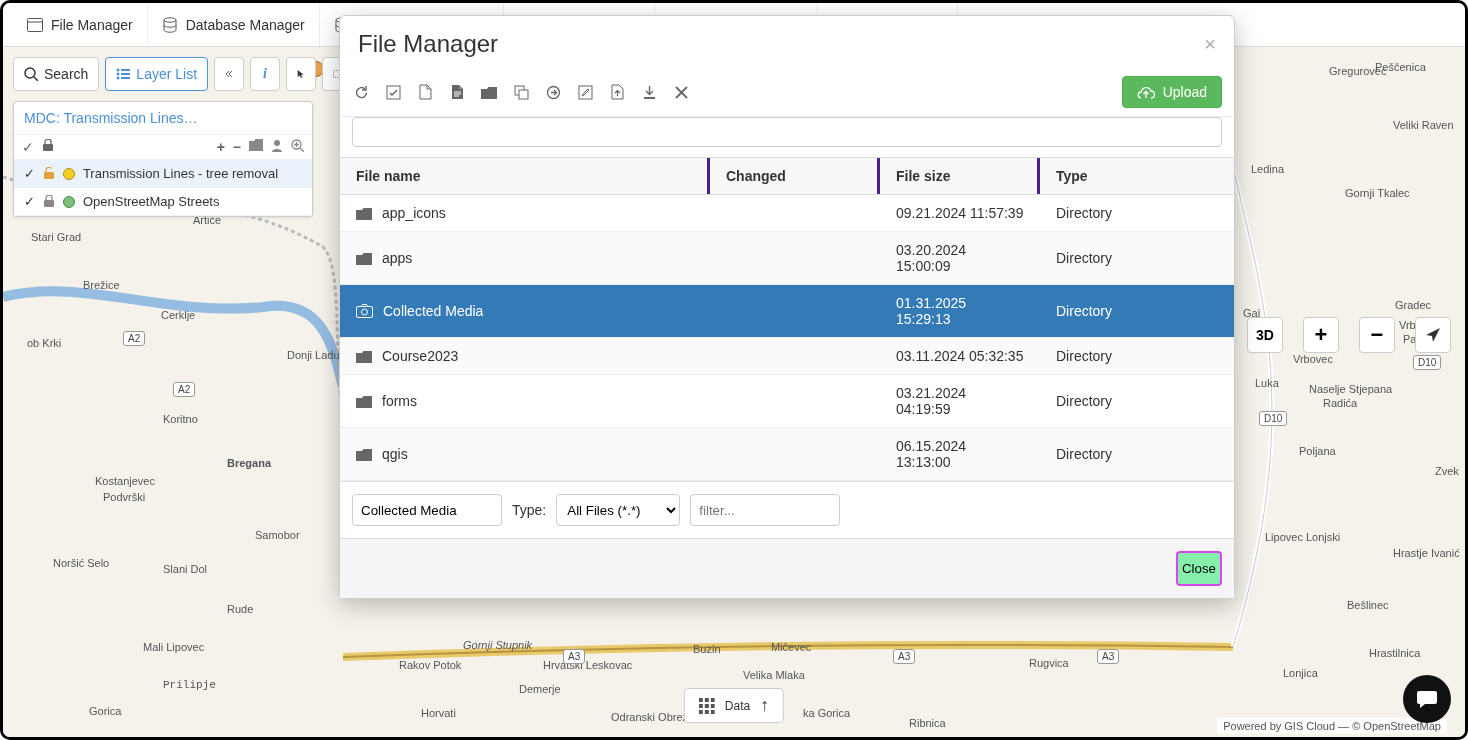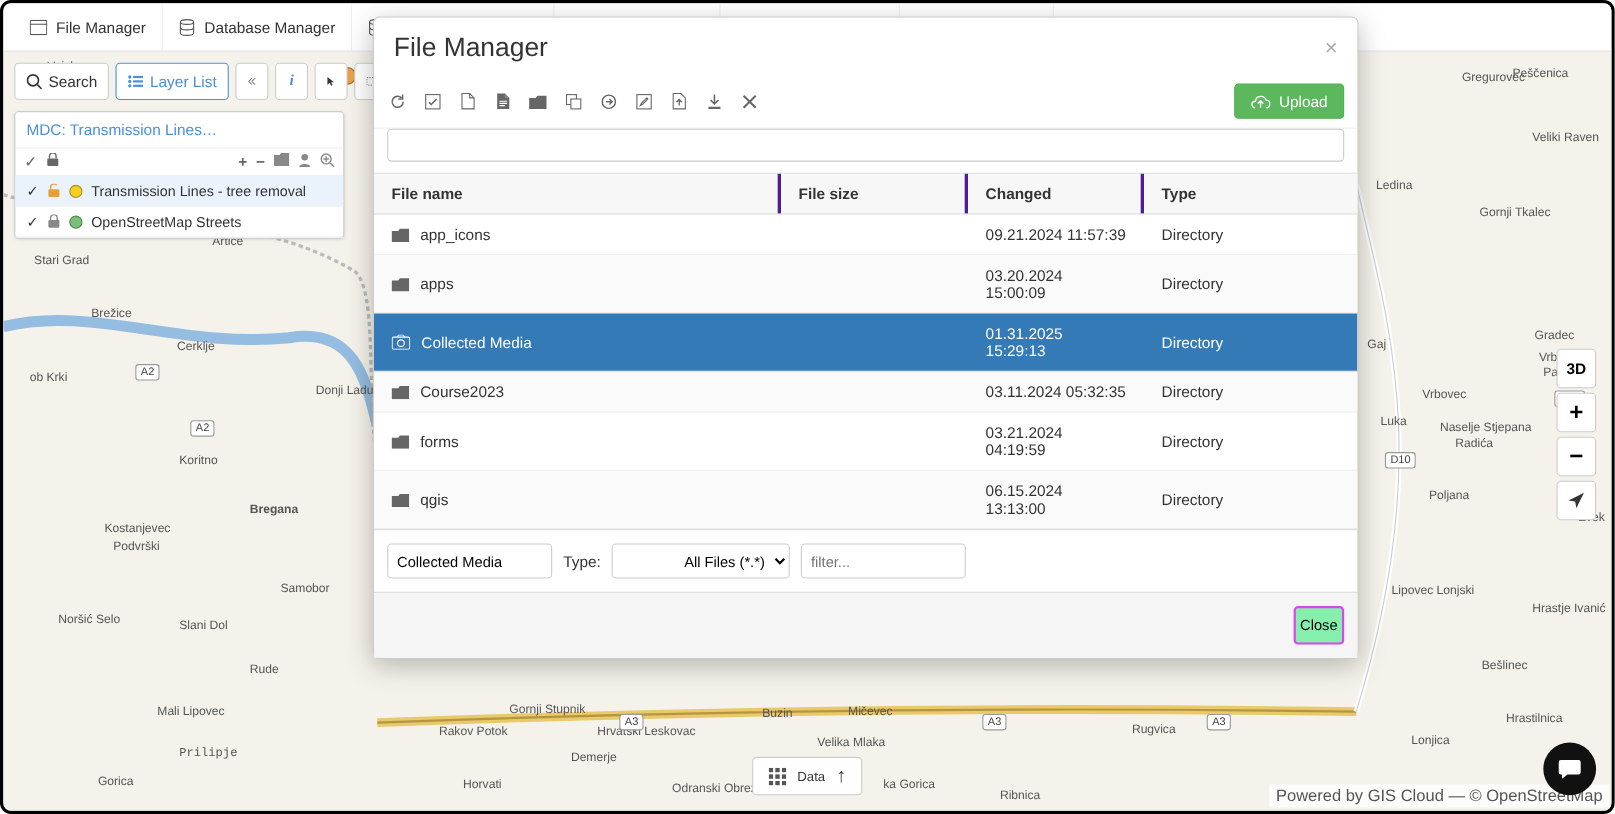--- a/index.html
+++ b/index.html
@@ -34,28 +34,28 @@
 .lp-row { display: flex; align-items: center; padding: 6px 10px; gap: 8px; font-size: 13px; border-bottom: 1px solid #f3f3f3; }
 .lp-row.selected { background: #eaf3fc; }
 .lp-row .dot { width: 12px; height: 12px; border-radius: 50%; display: inline-block; }
 .lp-row .dot.yellow { background: #f7ce1c; border: 1px solid #a8902a; }
 .lp-row .dot.green { background: #7bbf7b; border: 1px solid #4e8a4e; }
 .lp-row .chk { color: #333; }
 .lp-row .lock.open { color: #e2a13c; }
 .lp-row .lock.closed { color: #888; }
 
 
-.map-controls { position: absolute; right: 14px; top: 270px; display: flex; flex-direction: column; gap: 4px; }
+.map-controls { position: absolute; right: 14px; top: 270px; display: flex; flex-direction: row; gap: 20px; }
 .mc-btn { width: 36px; height: 36px; background: #fff; border: 1px solid #ccc; border-radius: 4px; display: flex; align-items: center; justify-content: center; font-size: 14px; font-weight: 600; cursor: pointer; }
 
 
 .data-bar { position: absolute; bottom: 14px; left: 50%; transform: translateX(-50%); background: #fff; border: 1px solid #ccc; border-radius: 4px; padding: 6px 14px; display: flex; align-items: center; gap: 10px; }
 
 
-.attribution { position: absolute; bottom: 3px; right: 2px; font-size: 15px; color: #555; background: rgba(255,255,255,.8); padding: 2px 6px; margin-left: 21px; }
+.attribution { position: absolute; bottom: 3px; right: 18px; font-size: 11px; color: #555; background: rgba(255,255,255,.8); padding: 2px 6px; margin-left: 21px; }
 
 
 .chat-bubble { position: absolute; bottom: 14px; right: 14px; width: 48px; height: 48px; background: #111; border-radius: 50%; display: flex; align-items: center; justify-content: center; }
 
 
 .modal { position: absolute; top: 12px; left: 336px; width: 896px; background: #fff; border: 1px solid #ccc; border-radius: 6px; box-shadow: 0 6px 24px rgba(0,0,0,.25); display: flex; flex-direction: column; }
 .modal-header { padding: 14px 18px 10px; display: flex; align-items: center; }
 .modal-title { font-size: 24px; font-weight: 400; color: #333; }
 .modal-close { margin-left: auto; color: #aaa; font-size: 20px; cursor: pointer; }
 .modal-toolbar { padding: 8px 12px; display: flex; align-items: center; gap: 14px; border-bottom: 1px solid #eee; }
@@ -70,21 +70,21 @@
 .thead .th:last-child { border-right: none; }
 .tbody { max-height: 300px; overflow-y: auto; position: relative; }
 .trow { border-bottom: 1px solid #eee; cursor: pointer; }
 .trow:nth-child(even) { background: #fafafa; }
 .trow.selected { background: #337ab7; color: #fff; }
 .trow.selected .folder-icon { color: #fff; }
 .trow .td { padding: 10px 16px; display: flex; align-items: center; gap: 10px; }
 .folder-icon { color: #666; }
 .footer-row { padding: 12px; display: flex; align-items: center; gap: 10px; border-top: 1px solid #ddd; }
 .footer-row input[type=text] { height: 32px; border: 1px solid #ccc; border-radius: 4px; padding: 0 8px; }
-.footer-row select { height: 32px; border: 1px solid #ccc; border-radius: 4px; padding: 0 6px; background: #fff; width: 162px; text-align: right; }
+.footer-row select { height: 32px; border: 1px solid #ccc; border-radius: 4px; padding: 0 6px; background: #fff; width: 124px; }
 .modal-footer { background: #f5f5f5; border-top: 1px solid #ddd; padding: 12px; display: flex; justify-content: flex-end; }
 .close-btn { background: #86efac; border: 2px solid #d946ef; border-radius: 4px; padding: 8px 4px; cursor: pointer; }
 .route-marker { position:absolute; background:#fff; border:1px solid #999; border-radius:3px; font-size:10px; padding:1px 4px; color:#444; }
 </style>
 </head>
 <body>
 
 <div class="app">
 
   <div class="menubar">
@@ -183,21 +183,21 @@
         <span class="map-label" style="left: 224px; top: 410px; font-weight: bold;">Bregana</span>
         <span class="map-label" style="left: 92px; top: 428px;">Kostanjevec</span>
         <span class="map-label" style="left: 100px; top: 444px;">Podvrški</span>
         <span class="map-label" style="left: 252px; top: 482px;">Samobor</span>
         <span class="map-label" style="left: 50px; top: 510px;">Noršić Selo</span>
         <span class="map-label" style="left: 160px; top: 516px;">Slani Dol</span>
         <span class="map-label" style="left: 224px; top: 556px;">Rude</span>
         <span class="map-label" style="left: 140px; top: 594px;">Mali Lipovec</span>
         <span class="map-label" style="left: 160px; top: 632px; font-family: Liberation Mono, monospace;">Prilipje</span>
         <span class="map-label" style="left: 86px; top: 658px;">Gorica</span>
-        <span class="map-label" style="left: 460px; top: 592px;">Gornji Stupnik</span>
+        <span class="map-label" style="left: 460px; top: 592px; font-style: italic;">Gornji Stupnik</span>
         <span class="map-label" style="left: 396px; top: 612px;">Rakov Potok</span>
         <span class="map-label" style="left: 540px; top: 612px;">Hrvatski Leskovac</span>
         <span class="map-label" style="left: 516px; top: 636px;">Demerje</span>
         <span class="map-label" style="left: 418px; top: 660px;">Horvati</span>
         <span class="map-label" style="left: 690px; top: 596px;">Buzin</span>
         <span class="map-label" style="left: 768px; top: 594px;">Mičevec</span>
         <span class="map-label" style="left: 740px; top: 622px;">Velika Mlaka</span>
         <span class="map-label" style="left: 608px; top: 664px;">Odranski Obrez</span>
         <span class="map-label" style="left: 800px; top: 660px;">ka Gorica</span>
         <span class="map-label" style="left: 906px; top: 670px;">Ribnica</span>
@@ -460,22 +460,22 @@
           </span>
         <span>Upload</span>
       </button>
     </div>
     <div class="search-wrap">
       <input type="text" class="search-input" style="">
     </div>
     <div class="table-wrap">
       <div class="thead">
         <div class="th">File name</div>
+        <div class="th">Changed</div>
         <div class="th">File size</div>
-        <div class="th">Changed</div>
         <div class="th">Type</div>
       </div>
       <div class="tbody" id="tbody">
           <div class="trow">
             <div class="td">
               <span class="folder-icon">
                 <svg width="16" height="13" viewBox="0 0 16 13">
                   <path d="M0 3 L6 3 L7.5 1 L16 1 L16 13 L0 13 Z" fill="#666"></path>
                 </svg>
               </span>

